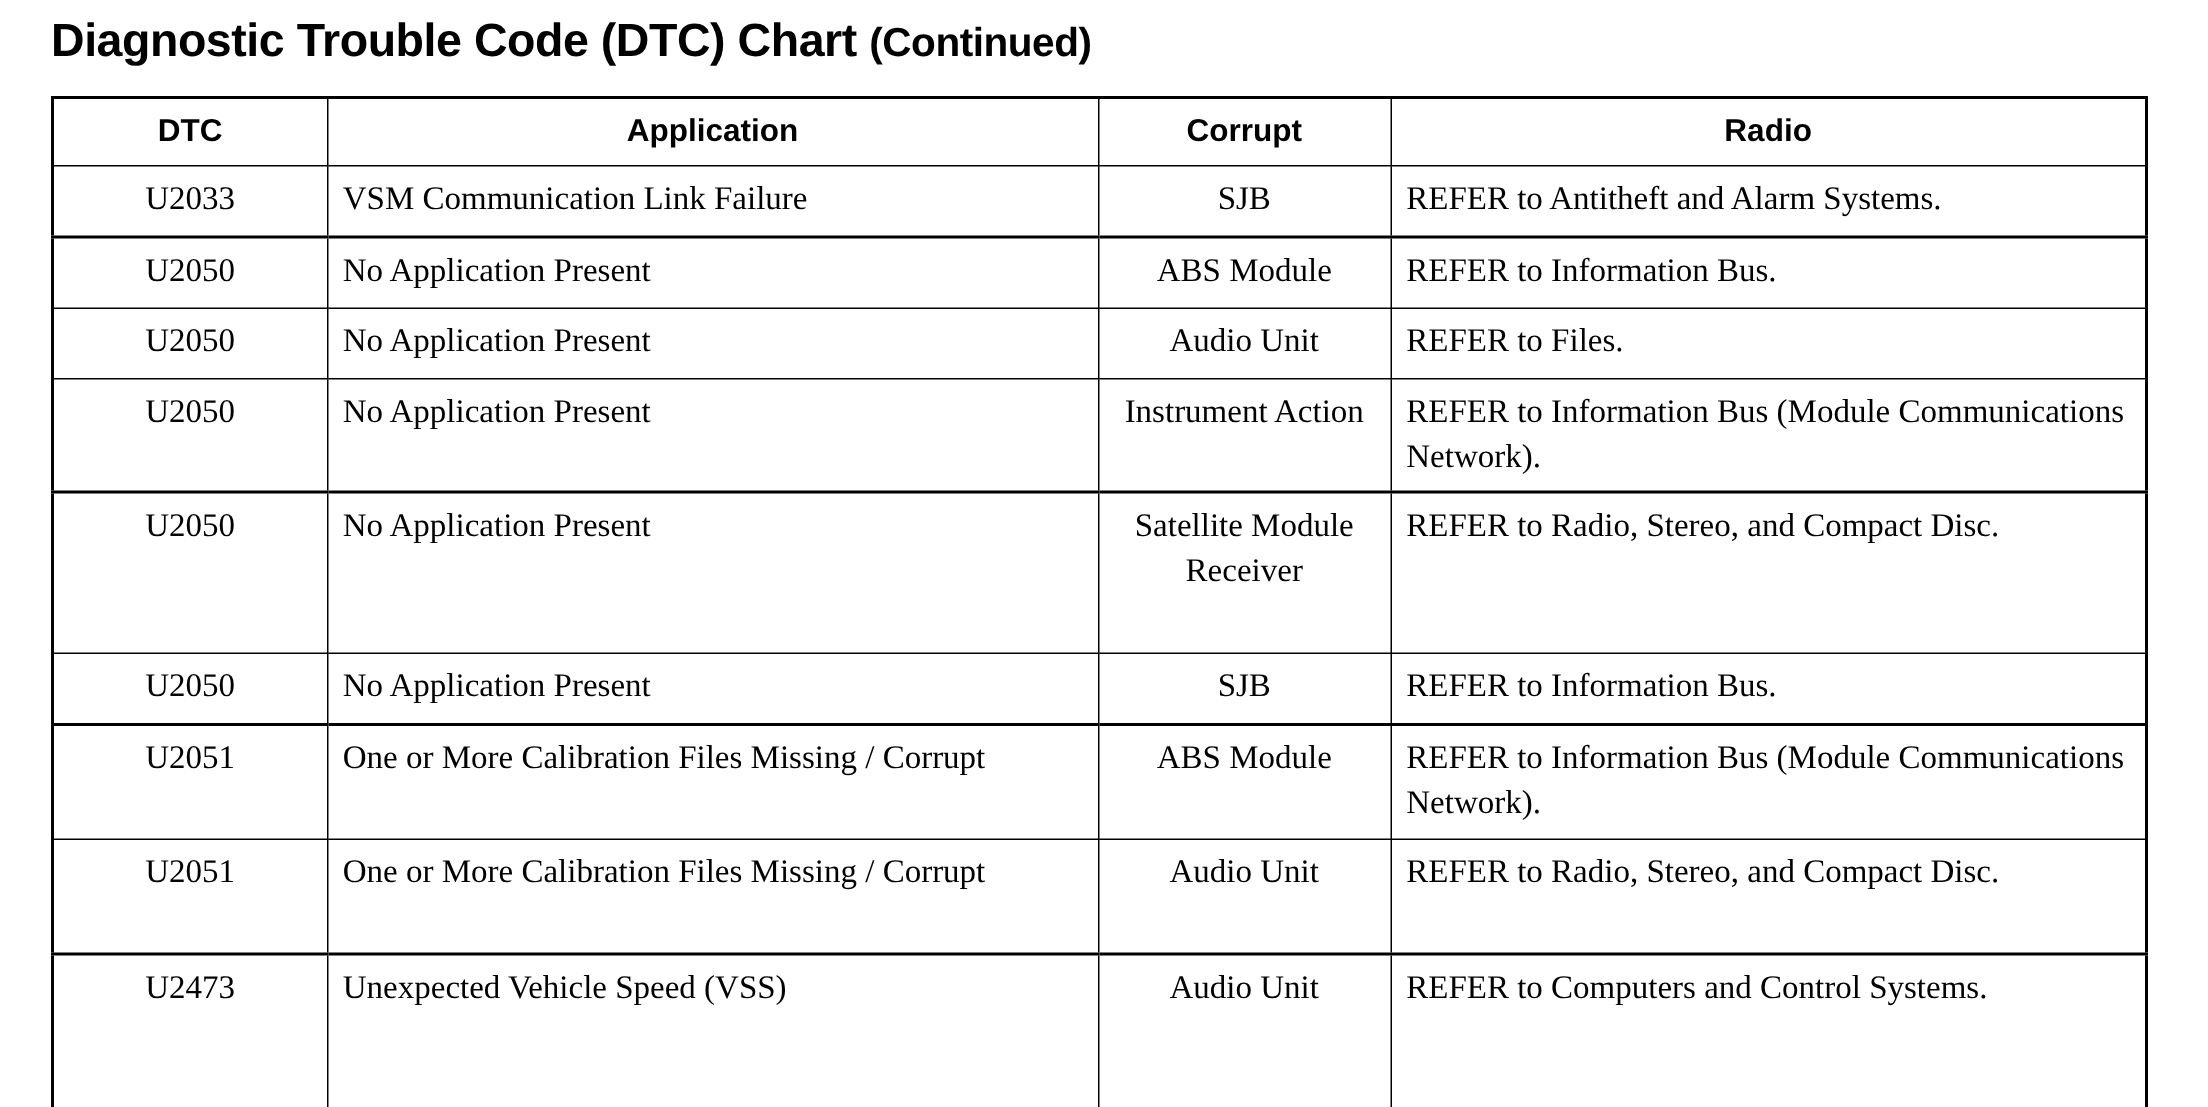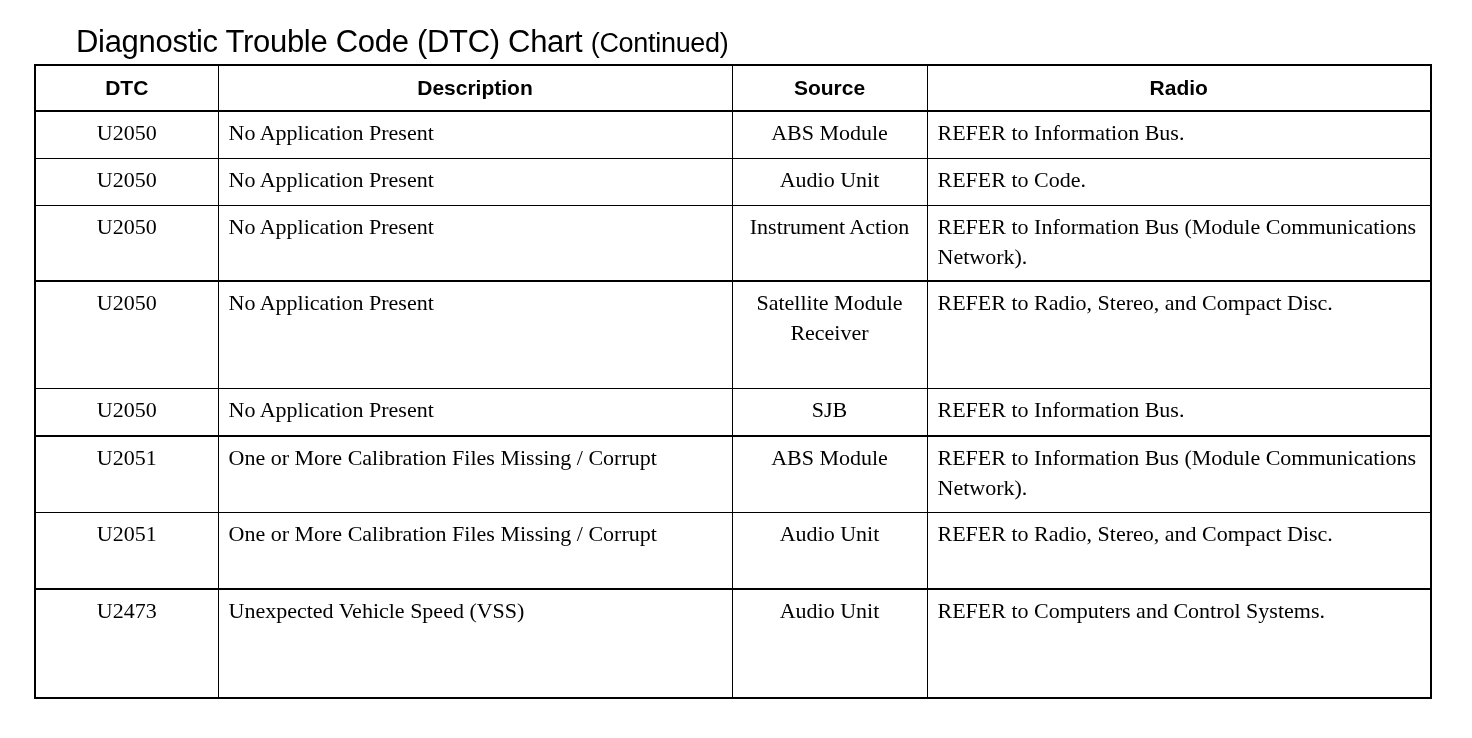--- a/index.html
+++ b/index.html
@@ -17,29 +17,28 @@
   .page {
     position: relative;
     width: 1472px;
     height: 738px;
   }
 
   
   .title {
     position: absolute;
     left: 34px;
-    top: 23px;
+    top: 8px;
     font-family: "Liberation Sans", "DejaVu Sans", sans-serif;
-    font-weight: normal;
+    font-weight: bold;
     font-size: 31px;
     line-height: 38px;
     letter-spacing: -0.3px;
     white-space: nowrap;
     color: #000;
-    margin-left: 42px;
   }
   .title .main { font-size: 31px; }
   .title .cont { font-size: 27px; }
 
   
   .dtc-table {
     position: absolute;
     left: 34px;
     top: 64px;
     width: 1396px;
@@ -113,40 +112,46 @@
   <table class="dtc-table">
     <colgroup>
       <col class="c-dtc">
       <col class="c-desc">
       <col class="c-source">
       <col class="c-action">
     </colgroup>
     <thead>
       <tr>
         <th>DTC</th>
-        <th>Description</th>
-        <th>Source</th>
+        <th>Application</th>
+        <th>Corrupt</th>
         <th>Radio</th>
       </tr>
     </thead>
     <tbody>
 
+      <tr class="h-44">
+        <td class="col-dtc">U2033</td>
+        <td class="col-desc">VSM Communication Link Failure</td>
+        <td class="col-source">SJB</td>
+        <td class="col-action">REFER to Antitheft and Alarm Systems.</td>
+      </tr>
 
       <tr class="h-44 sep-top">
         <td class="col-dtc">U2050</td>
         <td class="col-desc">No Application Present</td>
         <td class="col-source">ABS Module</td>
         <td class="col-action">REFER to Information Bus.</td>
       </tr>
 
       <tr class="h-44">
         <td class="col-dtc">U2050</td>
         <td class="col-desc">No Application Present</td>
         <td class="col-source">Audio Unit</td>
-        <td class="col-action">REFER to Code.</td>
+        <td class="col-action">REFER to Files.</td>
       </tr>
 
       <tr class="h-68">
         <td class="col-dtc">U2050</td>
         <td class="col-desc">No Application Present</td>
         <td class="col-source">Instrument Action</td>
         <td class="col-action">REFER to Information Bus (Module Communications Network).</td>
       </tr>
 
       <tr class="h-104 sep-top">

